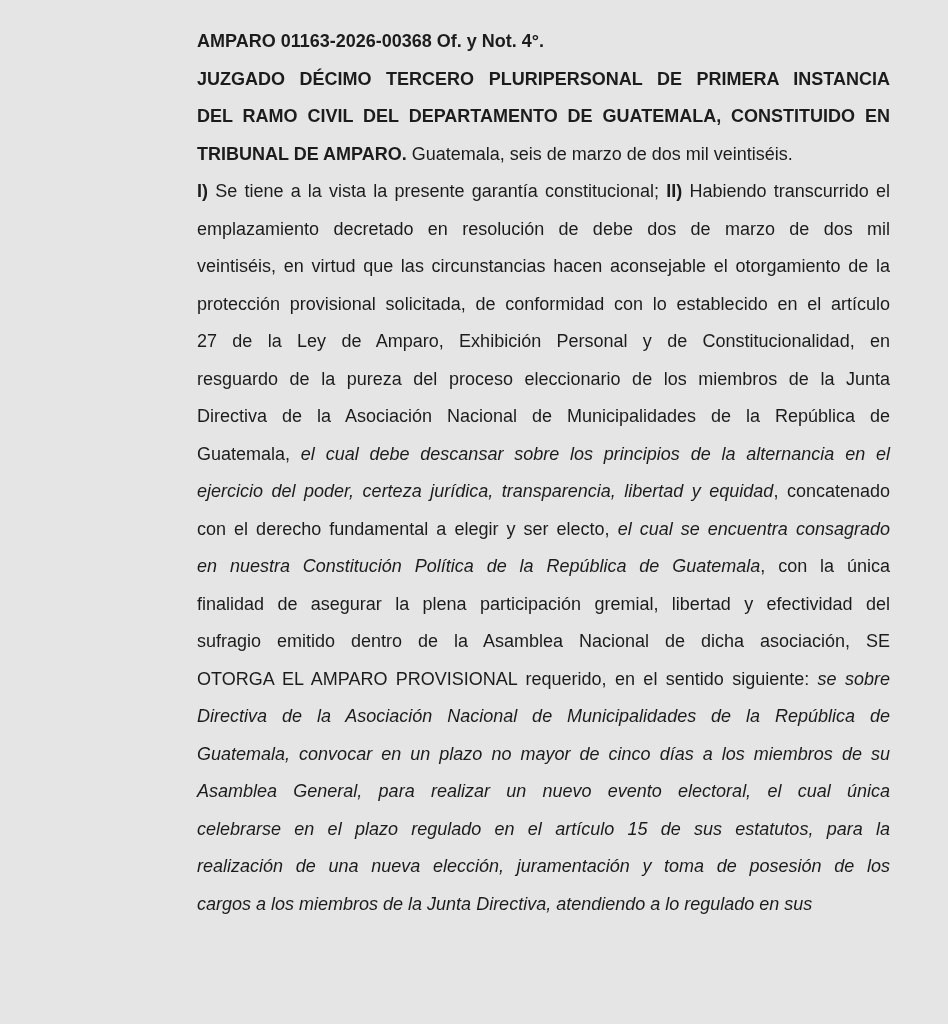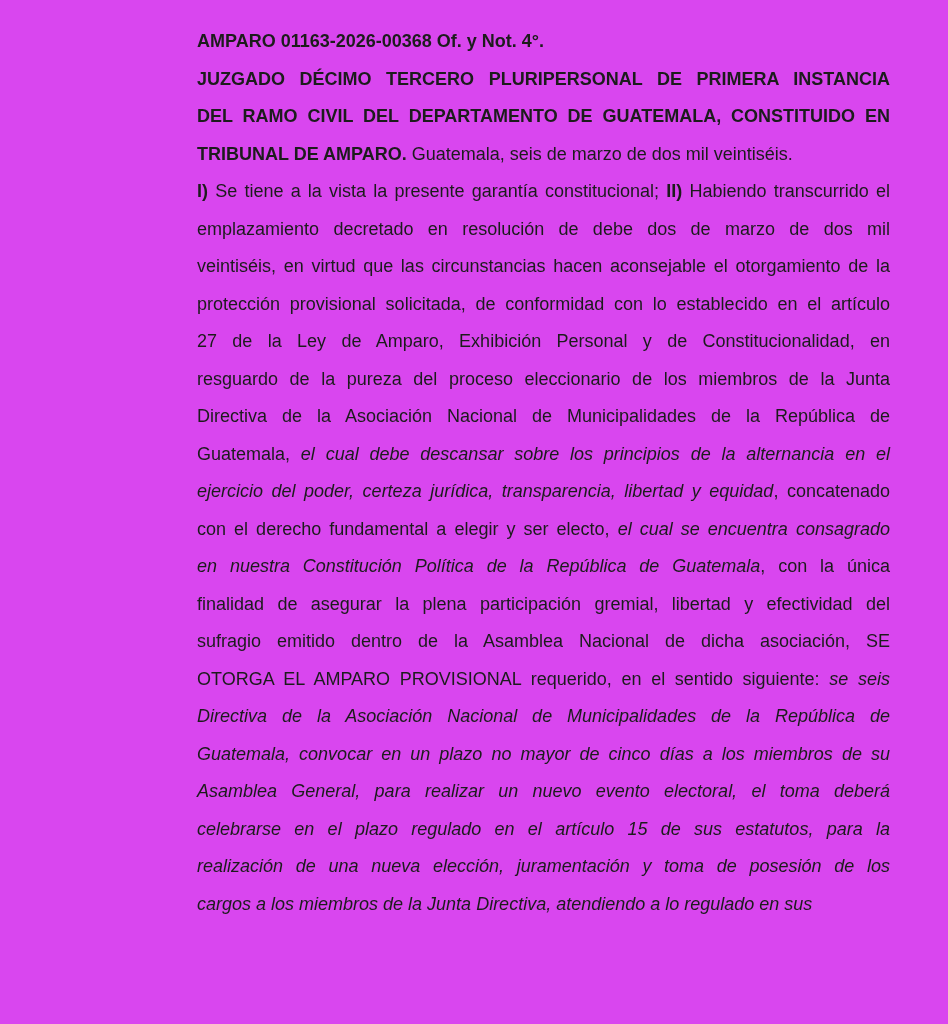--- a/index.html
+++ b/index.html
@@ -41,40 +41,40 @@
   .seg-b { font-weight: 700; }
   .seg-i { font-style: italic; }
   .seg-u {
     text-decoration-thickness: 1.6px;
     text-underline-offset: 3.5px;
   }
 </style>
 </head>
 <body>
 
-<div class="page" style="background: #d946ef;">
+<div class="page" style="background: #e5e5e5;">
   <div class="doc" style="color: rgb(28, 28, 28);">
       <div class="line align-left"><span class="seg-b">AMPARO 01163-2026-00368 Of. y Not. 4°.</span></div>
       <div class="line align-justify"><span class="seg-b">JUZGADO DÉCIMO TERCERO PLURIPERSONAL DE PRIMERA INSTANCIA</span></div>
       <div class="line align-justify"><span class="seg-b">DEL RAMO CIVIL DEL DEPARTAMENTO DE GUATEMALA, CONSTITUIDO EN</span></div>
       <div class="line align-left"><span class="seg-b">TRIBUNAL DE AMPARO.</span><span class=""> Guatemala, seis de marzo de dos mil veintiséis.</span></div>
       <div class="line align-justify"><span class="seg-b">I)</span><span class=""> Se tiene a la vista la presente garantía constitucional; </span><span class="seg-b">II)</span><span class=""> Habiendo transcurrido el</span></div>
       <div class="line align-justify"><span class="">emplazamiento decretado en resolución de debe dos de marzo de dos mil</span></div>
       <div class="line align-justify"><span class="">veintiséis, en virtud que las circunstancias hacen aconsejable el otorgamiento de la</span></div>
       <div class="line align-justify"><span class="">protección provisional solicitada, de conformidad con lo establecido en el artículo</span></div>
       <div class="line align-justify"><span class="">27 de la Ley de Amparo, Exhibición Personal y de Constitucionalidad, en</span></div>
       <div class="line align-justify"><span class="">resguardo de la pureza del proceso eleccionario de los miembros de la Junta</span></div>
       <div class="line align-justify"><span class="">Directiva de la Asociación Nacional de Municipalidades de la República de</span></div>
       <div class="line align-justify"><span class="">Guatemala, </span><span class="seg-i">el cual debe descansar sobre los principios de la alternancia en el</span></div>
       <div class="line align-justify"><span class="seg-i">ejercicio del poder, certeza jurídica, transparencia, libertad y equidad</span><span class="">, concatenado</span></div>
       <div class="line align-justify"><span class="">con el derecho fundamental a elegir y ser electo, </span><span class="seg-i">el cual se encuentra consagrado</span></div>
       <div class="line align-justify"><span class="seg-i">en nuestra Constitución Política de la República de Guatemala</span><span class="">, con la única</span></div>
       <div class="line align-justify"><span class="">finalidad de asegurar la plena participación gremial, libertad y efectividad del</span></div>
       <div class="line align-justify"><span class="">sufragio emitido dentro de la Asamblea Nacional de dicha asociación, SE</span></div>
-      <div class="line align-justify"><span class="">OTORGA EL AMPARO PROVISIONAL requerido, en el sentido siguiente: </span><span class="seg-i">se seis</span></div>
+      <div class="line align-justify"><span class="">OTORGA EL AMPARO PROVISIONAL requerido, en el sentido siguiente: </span><span class="seg-i">se sobre</span></div>
       <div class="line align-justify"><span class="seg-i">Directiva de la Asociación Nacional de Municipalidades de la República de</span></div>
       <div class="line align-justify"><span class="seg-i">Guatemala, convocar </span><span class="seg-i seg-u">en un plazo no mayor de cinco días</span><span class="seg-i"> a los miembros de su</span></div>
-      <div class="line align-justify"><span class="seg-i">Asamblea General, para realizar un nuevo evento electoral, </span><span class="seg-i seg-u">el toma deberá</span></div>
+      <div class="line align-justify"><span class="seg-i">Asamblea General, para realizar un nuevo evento electoral, </span><span class="seg-i seg-u">el cual única</span></div>
       <div class="line align-justify"><span class="seg-i seg-u">celebrarse en el plazo regulado en el artículo 15 de sus estatutos</span><span class="seg-i">, para la</span></div>
       <div class="line align-justify"><span class="seg-i">realización de una nueva elección, juramentación y toma de posesión de los</span></div>
       <div class="line align-left"><span class="seg-i">cargos a los miembros de la Junta Directiva, atendiendo a lo regulado en sus</span></div>
     </div>
 </div>
 
 </body></html>

